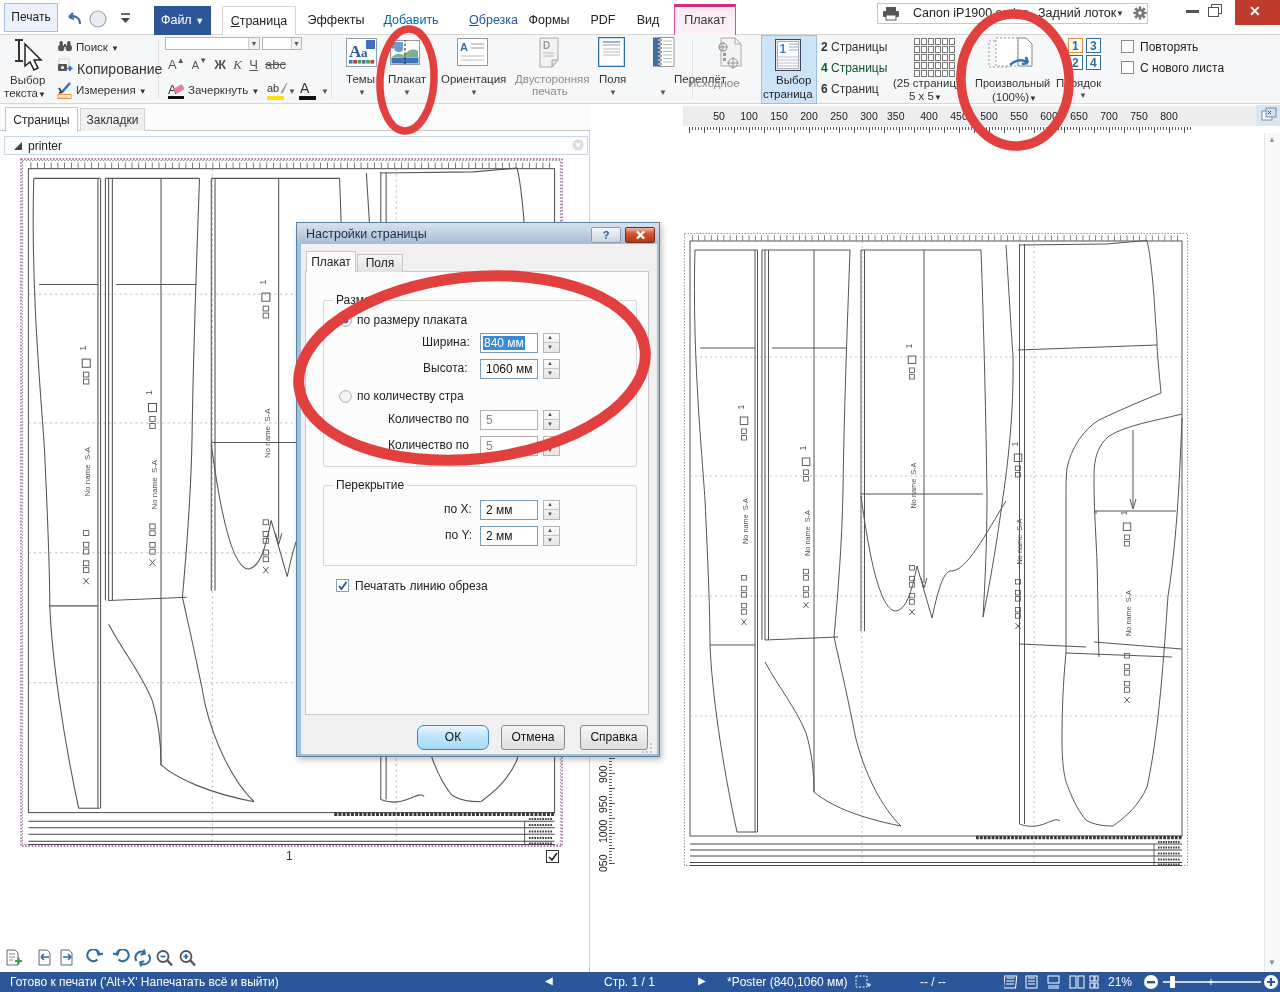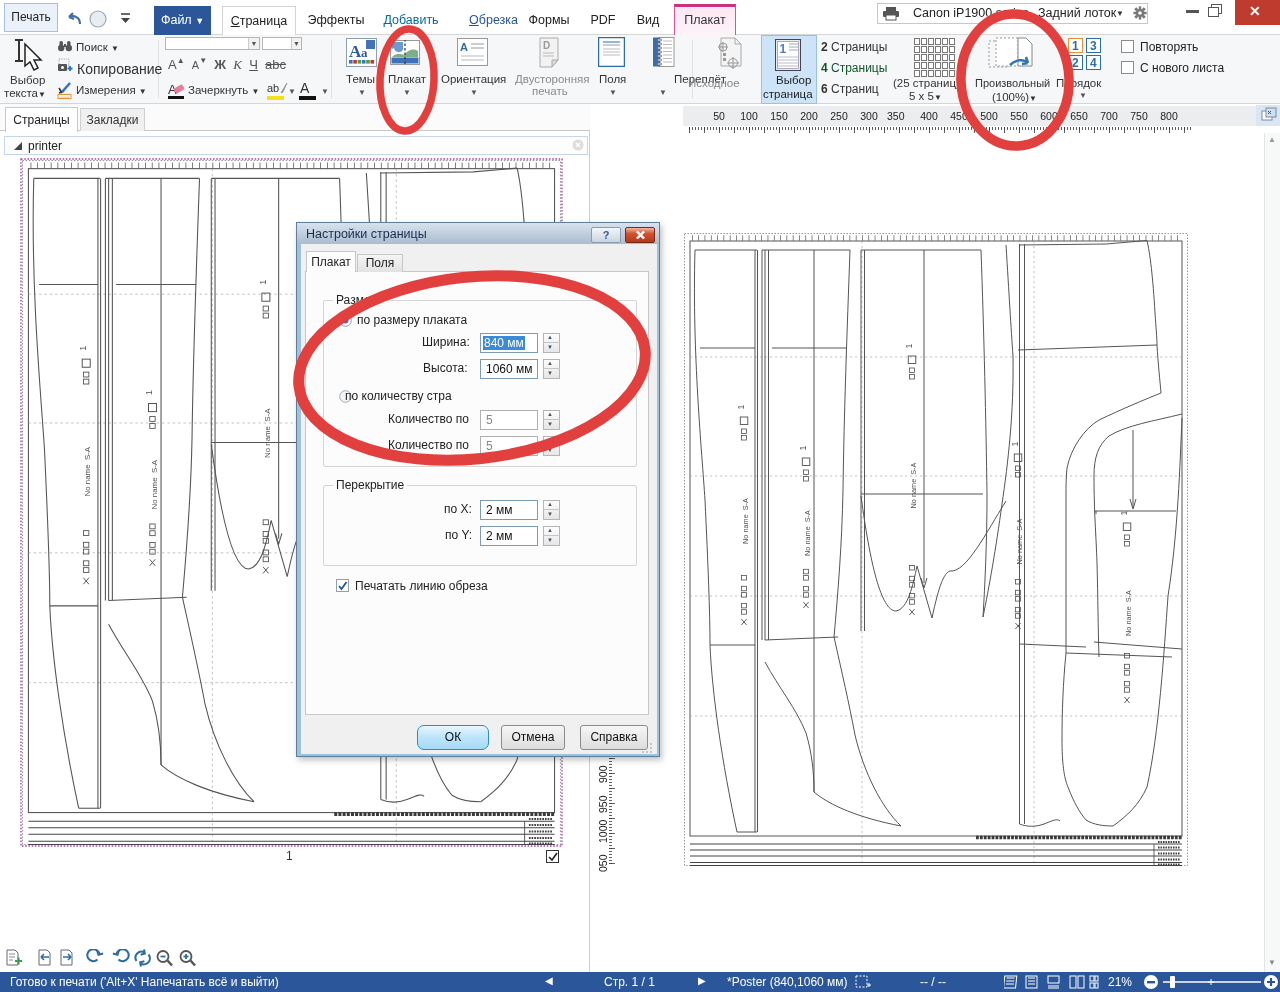--- a/index.html
+++ b/index.html
@@ -557,21 +557,21 @@
 <div class="t" style="left:126px;top:138px;font-size:12px;color:#222">Высота:</div>
 <div class="abs" style="left:183px;top:136px;width:58px;height:20px;background:#fff;border:1px solid #7a9cb8"></div>
 <div class="t" style="left:189px;top:139px;font-size:12px;color:#111">1060 мм</div>
 <div class="abs" style="left:246px;top:136px;width:17px;height:20px;border:1px solid #b5b5b5;background:linear-gradient(#fdfdfd,#e6e6e6)"></div>
 <div class="abs" style="left:246px;top:145px;width:17px;height:1px;background:#c5c5c5"></div>
 <div class="t" style="left:250px;top:137px;font-size:6px;color:#456">▲</div>
 <div class="t" style="left:250px;top:147px;font-size:6px;color:#456">▼</div>
 <svg class="abs" style="left:42px;top:167px" width="13" height="13" viewBox="0 0 13 13">
         <circle cx="6.5" cy="6.5" r="5.8" fill="#f4f4f4" stroke="#9ab0c0"></circle>
       </svg>
-<div class="t" style="left:48px;top:166px;font-size:12px;color:#222">по количеству стра</div>
+<div class="t" style="left:60px;top:166px;font-size:12px;color:#222">по количеству стра</div>
 <div class="t" style="left:91px;top:189px;font-size:12px;color:#222">Количество по</div>
 <div class="abs" style="left:183px;top:187px;width:58px;height:20px;background:#fff;border:1px solid #b0b0b0"></div>
 <div class="t" style="left:189px;top:190px;font-size:12px;color:#888">5</div>
 <div class="abs" style="left:246px;top:187px;width:17px;height:20px;border:1px solid #b5b5b5;background:linear-gradient(#fdfdfd,#e6e6e6)"></div>
 <div class="abs" style="left:246px;top:196px;width:17px;height:1px;background:#c5c5c5"></div>
 <div class="t" style="left:250px;top:188px;font-size:6px;color:#456">▲</div>
 <div class="t" style="left:250px;top:198px;font-size:6px;color:#456">▼</div>
 <div class="t" style="left:91px;top:215px;font-size:12px;color:#222">Количество по</div>
 <div class="abs" style="left:183px;top:213px;width:58px;height:20px;background:#fff;border:1px solid #b0b0b0"></div>
 <div class="t" style="left:189px;top:216px;font-size:12px;color:#888">5</div>

